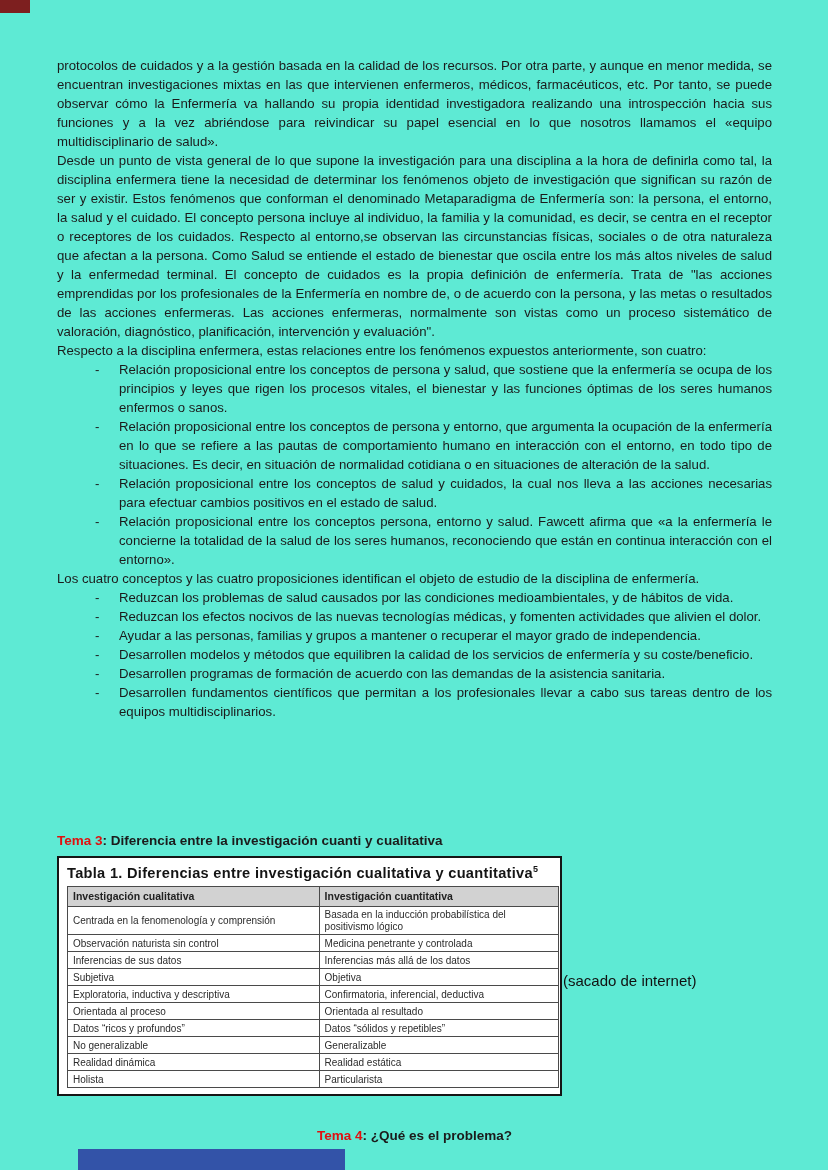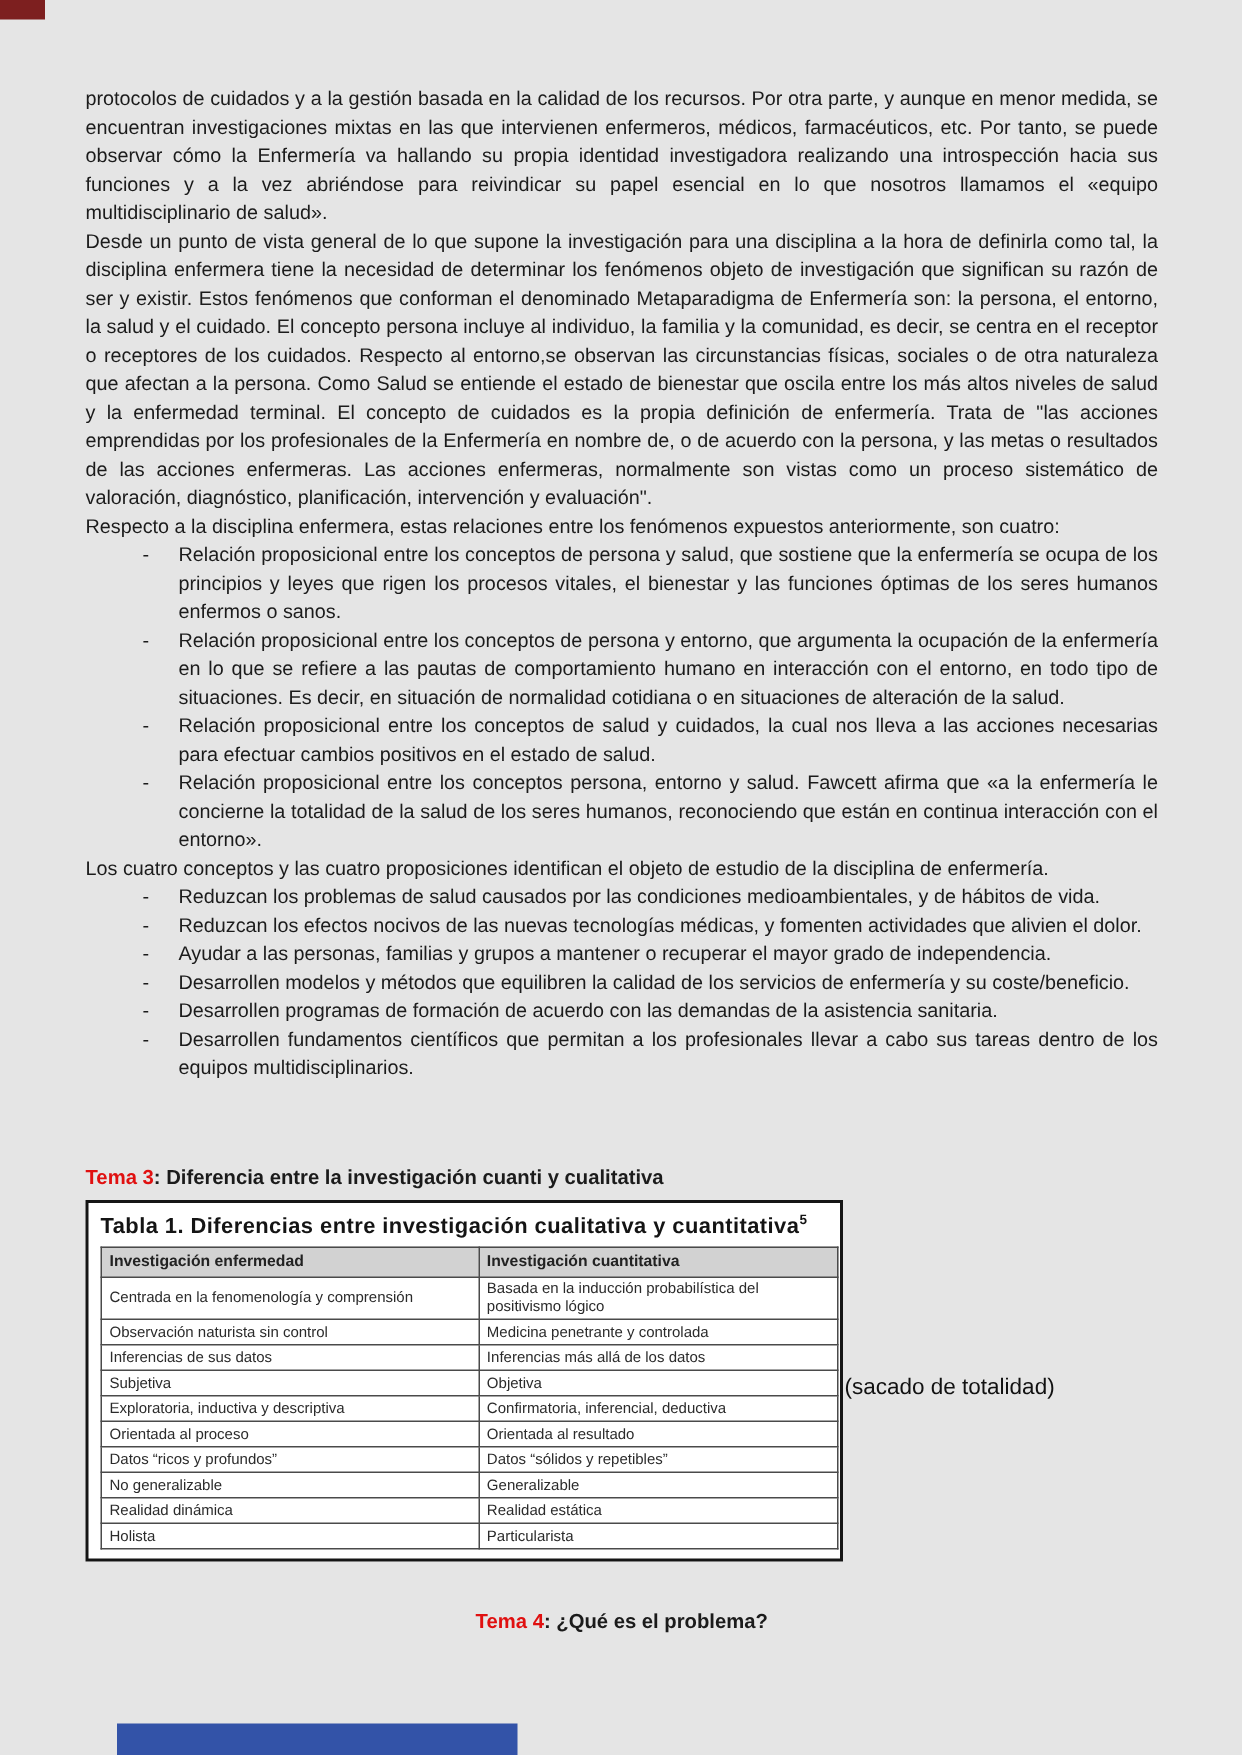--- a/index.html
+++ b/index.html
@@ -1,29 +1,29 @@
 <!DOCTYPE html>
 <html><head>
 <meta charset="utf-8">
 <style>
   html,body{margin:0;padding:0;background:#ffffff;}
   .page{
     position:relative;
     width:828px;height:1170px;
-    background:#e5e5e5;
+    background:#5eead4;
     font-family:"Liberation Sans", sans-serif;
     color:#1b1b1b;
     overflow:hidden;
   }
   .content-top{
     position:absolute;left:57px;top:56px;width:715px;
     font-size:13.2px;line-height:19px;
   }
   .content-bottom{
-    position:absolute;left:57px;top:776px;width:715px;
+    position:absolute;left:57px;top:832px;width:715px;
     font-size:13.2px;line-height:19px;
   }
   p.body{margin:0;text-align:justify;}
   .bullet{display:flex;}
   .bullet .marker{flex:0 0 24px;margin-left:38px;}
   .bullet .btext{flex:1;text-align:justify;}
   .tema{font-weight:bold;font-size:13.5px;line-height:18px;}
   .tema .red{color:#e01010;}
   .tema4{margin-top:31px;text-align:center;}
   
@@ -121,21 +121,21 @@
     </div>
 
     <div class="table-row">
       <div class="tabla-box">
         <div class="tabla-title">
           <span>Tabla 1. Diferencias entre investigación cualitativa y cuantitativa</span><sup>5</sup>
         </div>
         <table class="inner">
           <tbody>
             <tr>
-              <th style="width:49%">Investigación enfermedad</th>
+              <th style="width:49%">Investigación cualitativa</th>
               <th>Investigación cuantitativa</th>
             </tr>
             <tr>
               <td>Centrada en la fenomenología y comprensión</td>
               <td>Basada en la inducción probabilística del positivismo lógico</td>
             </tr>
             <tr>
               <td>Observación naturista sin control</td>
               <td>Medicina penetrante y controlada</td>
             </tr>
@@ -167,21 +167,21 @@
               <td>Realidad dinámica</td>
               <td>Realidad estática</td>
             </tr>
             <tr>
               <td>Holista</td>
               <td>Particularista</td>
             </tr>
           </tbody>
         </table>
       </div>
-      <div class="caption">(sacado de totalidad)</div>
+      <div class="caption">(sacado de internet)</div>
     </div>
 
     <div class="tema tema4">
       <span class="red">Tema 4</span><span>: </span><span>¿Qué es el problema?</span>
     </div>
 
   </div>
 
   <div class="corner-mark"></div>
   <div class="bottom-bar"></div>

